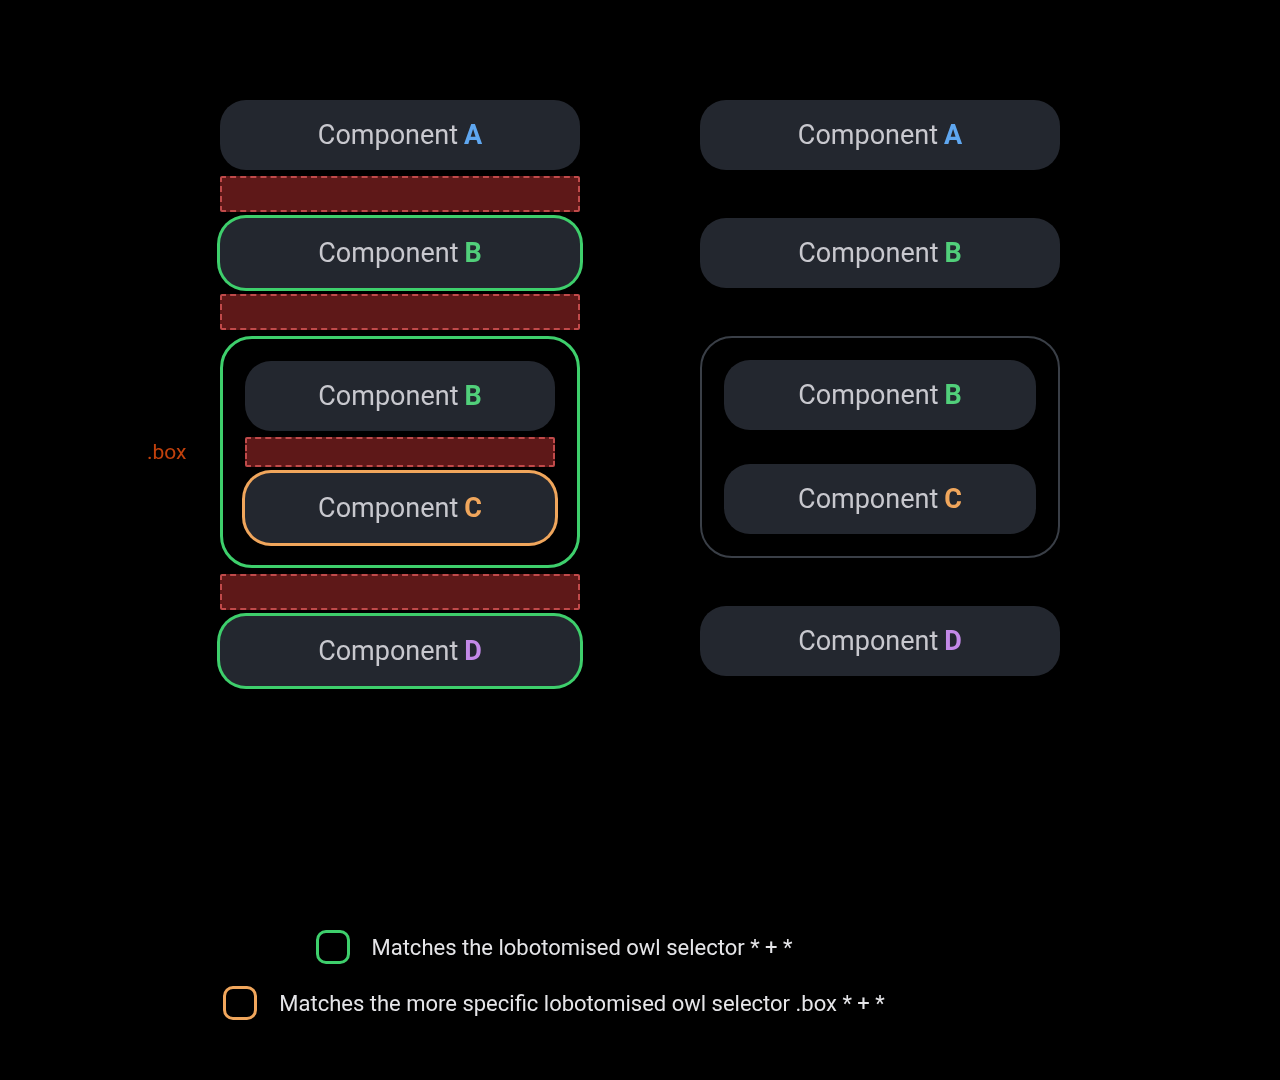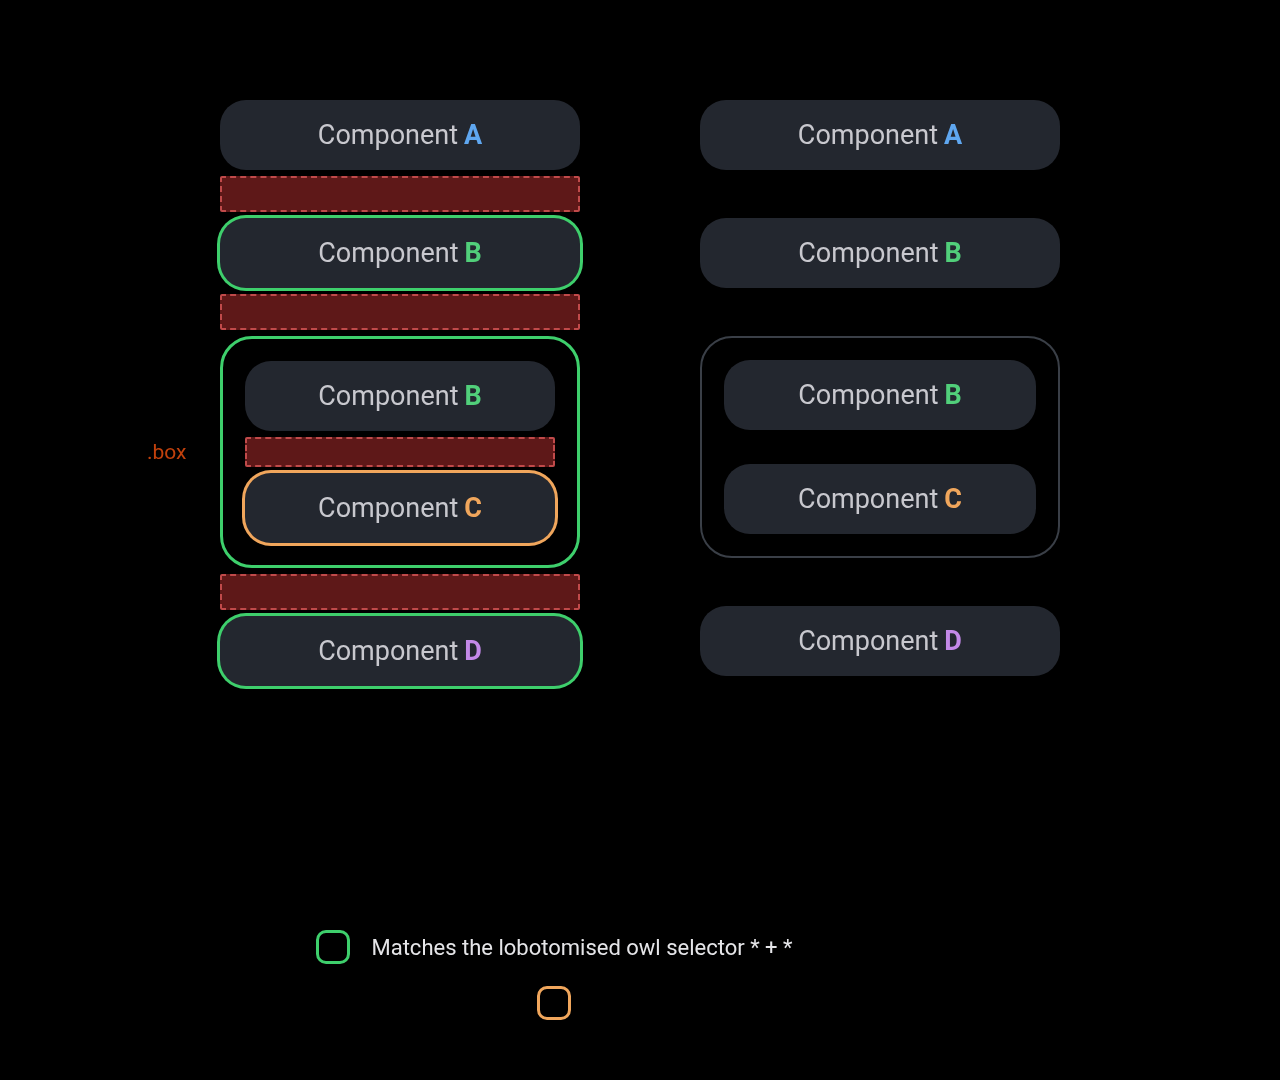--- a/index.html
+++ b/index.html
@@ -199,14 +199,15 @@
 
 </div>
 
 <div class="legend">
   <div class="legend-row">
     <div class="swatch green"></div>
     <span>Matches the lobotomised owl selector * + *</span>
   </div>
   <div class="legend-row">
     <div class="swatch orange"></div>
+    <span>Matches the more specific lobotomised owl selector .box * + *</span>
   </div>
 </div>
 
 </body></html>

